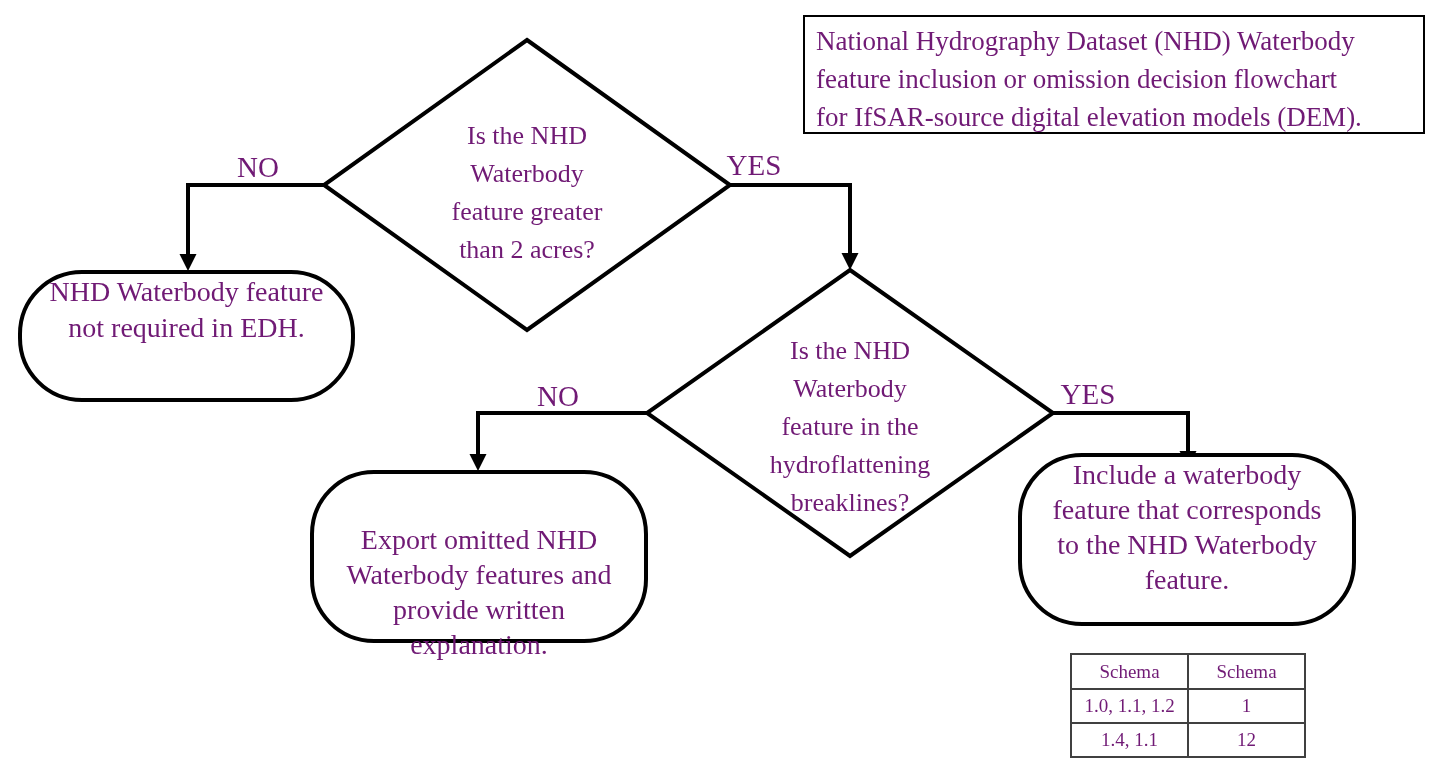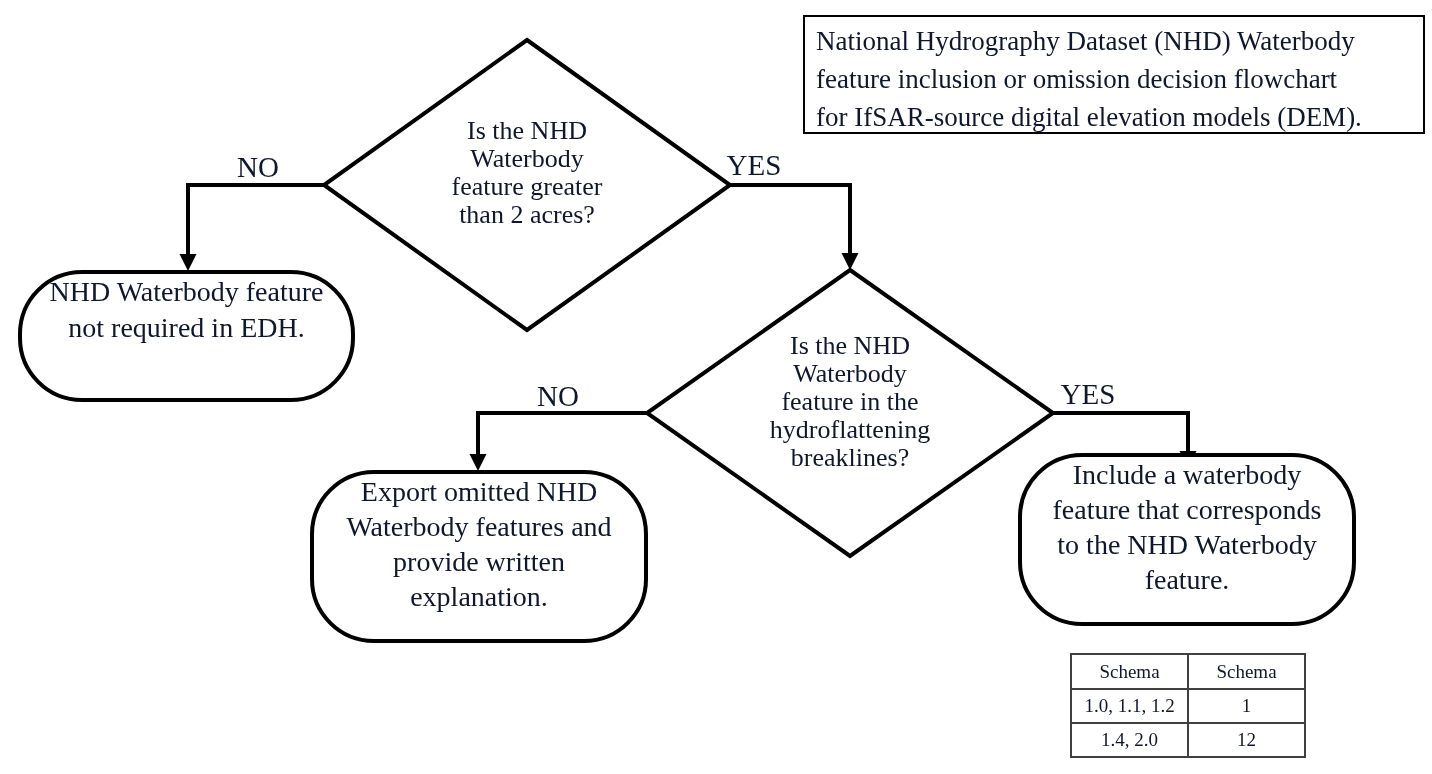--- a/index.html
+++ b/index.html
@@ -6,21 +6,21 @@
     margin: 0;
     padding: 0;
     background: #ffffff;
   }
   .stage {
     position: relative;
     width: 1432px;
     height: 774px;
     background: #ffffff;
     font-family: "Liberation Serif", "DejaVu Serif", serif;
-    color: #0f172a;
+    color: #701a75;
     overflow: hidden;
   }
   .stage * { box-sizing: border-box; }
 
   svg.wires {
     position: absolute;
     left: 0; top: 0;
     width: 1432px; height: 774px;
   }
 
@@ -34,21 +34,21 @@
     line-height: 38px;
     white-space: pre-line;
     text-align: left;
   }
 
   .node-text {
     position: absolute;
     text-align: center;
     white-space: pre-line;
     font-size: 26px;
-    line-height: 28px;
+    line-height: 38px;
   }
   .node-text.d1 { left: 385px; top: 117px; width: 284px; }
   .node-text.d2 { left: 708px; top: 332px; width: 284px; }
 
   .rounded {
     position: absolute;
     border: 4px solid #000000;
     border-radius: 64px;
     background: #ffffff;
     display: flex;
@@ -56,21 +56,21 @@
     justify-content: center;
   }
   .rounded .box-text {
     text-align: center;
     white-space: pre-line;
     font-size: 28px;
     line-height: 36px;
   }
   .box-a { left: 18px;   top: 270px; width: 337px; height: 132px; }
   .box-b { left: 310px;  top: 470px; width: 338px; height: 173px; }
-  .box-b .box-text { line-height: 35px; }
+  .box-b .box-text { line-height: 35px; margin-top: 48px; }
   .box-c { left: 1018px; top: 453px; width: 338px; height: 173px; }
   .box-c .box-text { line-height: 35px; }
 
   .branch-label {
     position: absolute;
     width: 90px;
     text-align: center;
     font-size: 29px;
     line-height: 30px;
   }
@@ -158,19 +158,19 @@
         <th>Schema</th>
         <th>Schema</th>
       </tr>
     </thead>
     <tbody>
       <tr>
         <td>1.0, 1.1, 1.2</td>
         <td>1</td>
       </tr>
       <tr>
-        <td>1.4, 2.0</td>
+        <td>1.4, 1.1</td>
         <td>12</td>
       </tr>
     </tbody>
   </table>
 
 </div>
 
 </body></html>

